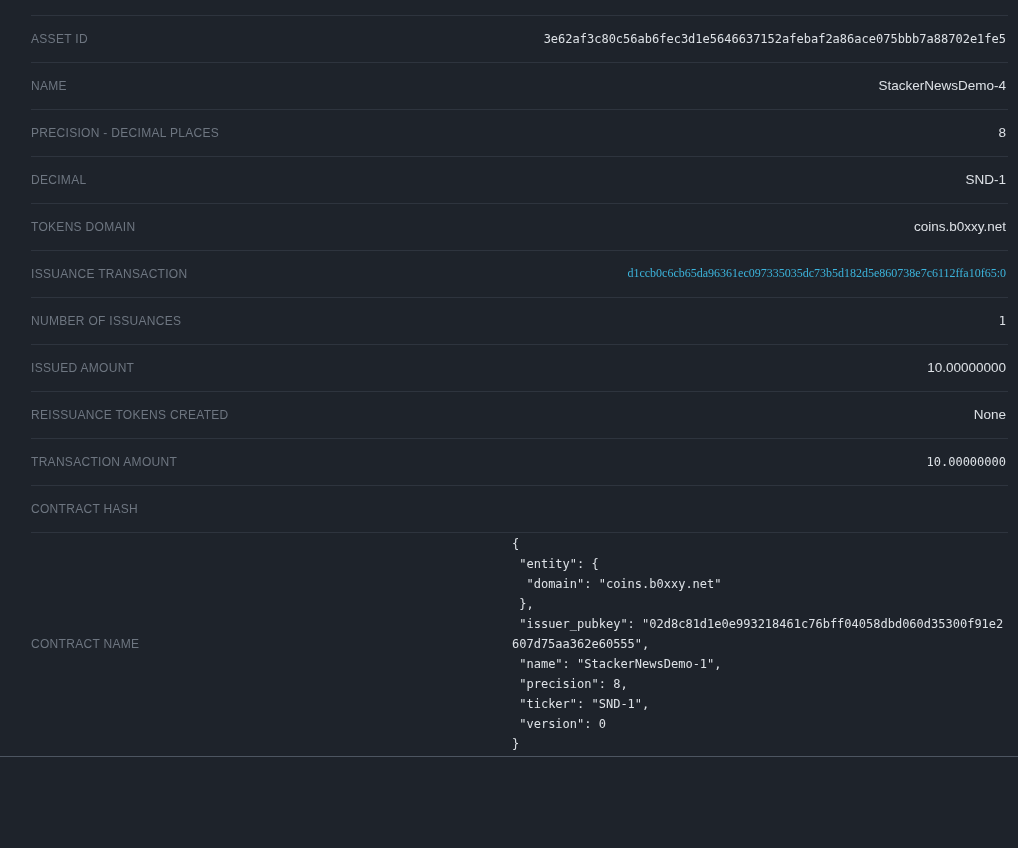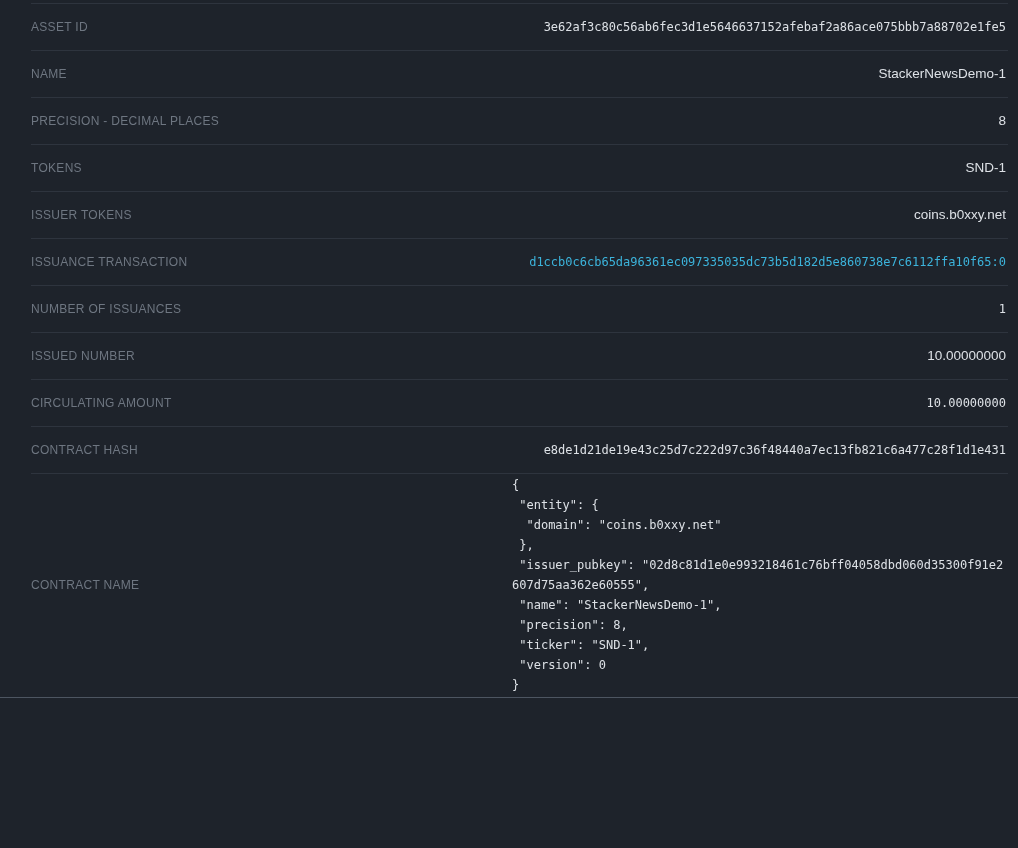--- a/index.html
+++ b/index.html
@@ -13,21 +13,21 @@
   * { box-sizing: border-box; }
   html, body { margin: 0; padding: 0; }
   body {
     width: 1018px;
     height: 848px;
     overflow: hidden;
     background: var(--background);
     font-family: "Liberation Sans", sans-serif;
   }
   .asset-table {
-    margin-top: 3px;
+    margin-top: 15px;
     border-bottom: 1px solid var(--bottom-divider);
   }
   .row {
     position: relative;
     display: flex;
     justify-content: space-between;
     align-items: center;
     min-height: 47px;
     padding: 0 12px 0 31px;
   }
@@ -54,20 +54,21 @@
     margin-left: 20px;
   }
   .mono {
     font-family: "DejaVu Sans Mono", monospace;
     font-size: 12px;
   }
   a.value.link {
     color: var(--link);
     text-decoration: none;
     cursor: pointer;
+    font-family: Liberation Serif, serif;
   }
   .json-block {
     margin: 0;
     padding: 2px 0;
     width: 494px;
     font-family: "DejaVu Sans Mono", monospace;
     font-size: 12px;
     line-height: 20px;
     color: var(--value);
     white-space: pre-wrap;
@@ -80,64 +81,67 @@
 
 <div class="asset-table">
 
   <div class="row">
     <span class="label">ASSET ID</span>
     <span class="value mono">3e62af3c80c56ab6fec3d1e5646637152afebaf2a86ace075bbb7a88702e1fe5</span>
   </div>
 
   <div class="row">
     <span class="label">NAME</span>
-    <span class="value">StackerNewsDemo-1</span>
+    <span class="value">StackerNewsDemo-4</span>
   </div>
 
   <div class="row">
     <span class="label">PRECISION - DECIMAL PLACES</span>
     <span class="value">8</span>
   </div>
 
   <div class="row">
-    <span class="label">TOKENS</span>
+    <span class="label">DECIMAL</span>
     <span class="value">SND-1</span>
   </div>
 
   <div class="row">
-    <span class="label">ISSUER TOKENS</span>
+    <span class="label">TOKENS DOMAIN</span>
     <span class="value">coins.b0xxy.net</span>
   </div>
 
   <div class="row">
     <span class="label">ISSUANCE TRANSACTION</span>
     <a href="#" class="value mono link">d1ccb0c6cb65da96361ec097335035dc73b5d182d5e860738e7c6112ffa10f65:0</a>
   </div>
 
 
   <div class="row">
     <span class="label">NUMBER OF ISSUANCES</span>
     <span class="value mono">1</span>
   </div>
 
   <div class="row">
-    <span class="label">ISSUED NUMBER</span>
+    <span class="label">ISSUED AMOUNT</span>
     <span class="value">10.00000000</span>
   </div>
 
+  <div class="row">
+    <span class="label">REISSUANCE TOKENS CREATED</span>
+    <span class="value">None</span>
+  </div>
 
   <div class="row">
-    <span class="label">CIRCULATING AMOUNT</span>
+    <span class="label">TRANSACTION AMOUNT</span>
     <span class="value mono">10.00000000</span>
   </div>
 
 
   <div class="row">
     <span class="label">CONTRACT HASH</span>
-    <span class="value mono">e8de1d21de19e43c25d7c222d97c36f48440a7ec13fb821c6a477c28f1d1e431</span>
   </div>
 
   <div class="row">
     <span class="label">CONTRACT NAME</span>
     <pre class="json-block">{
  "entity": {
   "domain": "coins.b0xxy.net"
  },
  "issuer_pubkey": "02d8c81d1e0e993218461c76bff04058dbd060d35300f91e2607d75aa362e60555",
  "name": "StackerNewsDemo-1",

